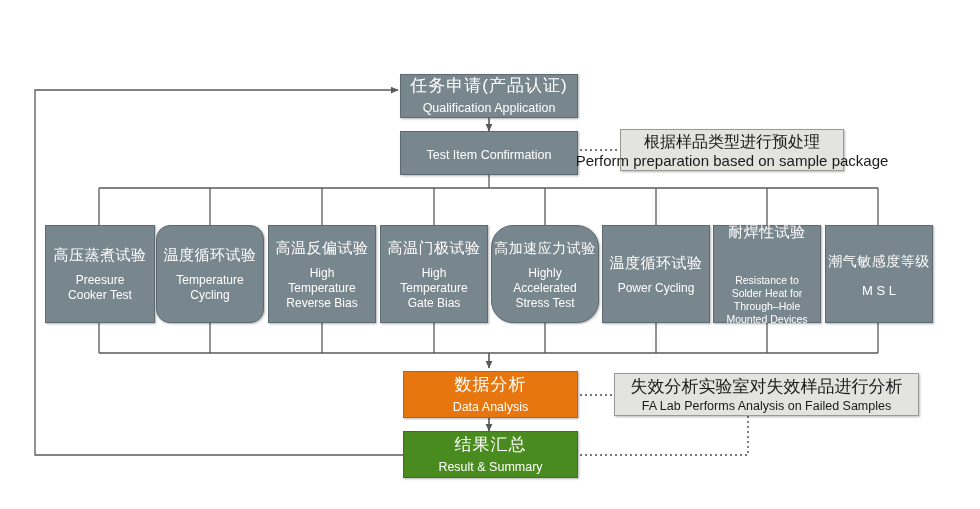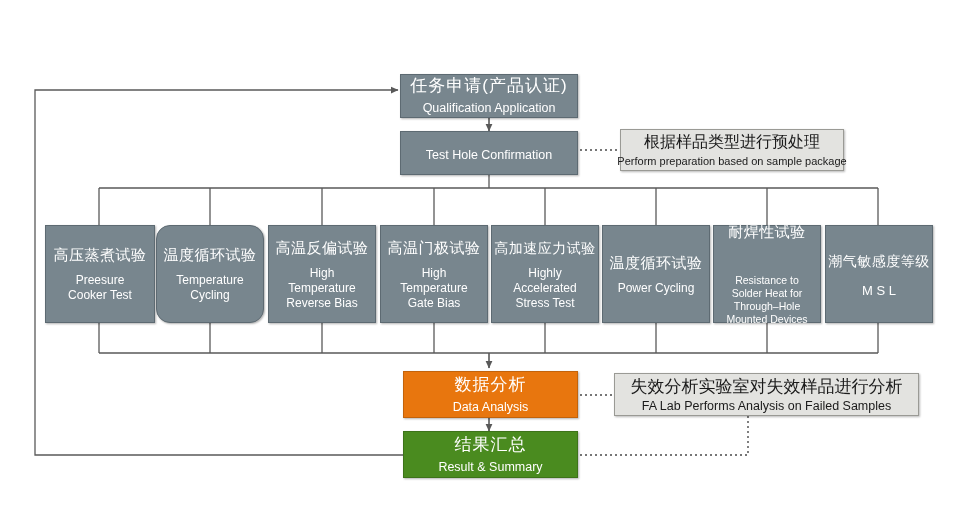--- a/index.html
+++ b/index.html
@@ -72,21 +72,21 @@
     border: 1px solid #9a9a95;
     color: #1a1a1a;
     box-shadow: 1px 1px 2px rgba(0,0,0,0.28);
   }
   .note .zh {
     font-size: 16px;
     line-height: 19px;
     white-space: nowrap;
   }
   .note .en {
-    font-size: 11px;
+    font-size: 15px;
     line-height: 14px;
     margin-top: 3px;
     white-space: nowrap;
   }
   .note.fa .zh { font-size: 17px; }
   .note.fa .en { font-size: 12.5px; }
 </style>
 </head>
 <body>
 
@@ -149,21 +149,21 @@
       <path d="M580,435 L748,435 L748,396" fill="none" stroke="#4a4a4a" stroke-width="1.4" stroke-dasharray="2 3"></path>
     </g>
   </svg>
 
   <div class="node gray big" style="left:400px; top:54px; width:178px; height:44px;">
     <div class="zh">任务申请(产品认证)</div>
     <div class="en">Qualification Application</div>
   </div>
 
   <div class="node gray big" style="left:400px; top:111px; width:178px; height:44px;">
-    <div class="en">Test Hole Confirmation</div>
+    <div class="en">Test Item Confirmation</div>
   </div>
 
   <div class="node orange big" style="left:403px; top:351px; width:175px; height:47px;">
     <div class="zh">数据分析</div>
     <div class="en">Data Analysis</div>
   </div>
 
   <div class="node green big" style="left:403px; top:411px; width:175px; height:47px;">
     <div class="zh">结果汇总</div>
     <div class="en">Result &amp; Summary</div>
@@ -188,21 +188,21 @@
 Reverse Bias</div>
   </div>
 
   <div class="node gray test" style="left:380px; top:205px; width:108px; height:98px;">
     <div class="zh">高温门极试验</div>
     <div class="en" style="white-space:pre-line;">High
 Temperature
 Gate Bias</div>
   </div>
 
-  <div class="node gray test" style="left:491px; top:205px; width:108px; height:98px;">
+  <div class="node gray test" style="left:491px; top:205px; width:108px; height:98px;border-radius:22px;">
     <div class="zh" style="font-size:14px;">高加速应力试验</div>
     <div class="en" style="white-space:pre-line;">Highly
 Accelerated
 Stress Test</div>
   </div>
 
   <div class="node gray test" style="left:602px; top:205px; width:108px; height:98px;">
     <div class="zh">温度循环试验</div>
     <div class="en" style="white-space:pre-line;">Power Cycling</div>
   </div>

